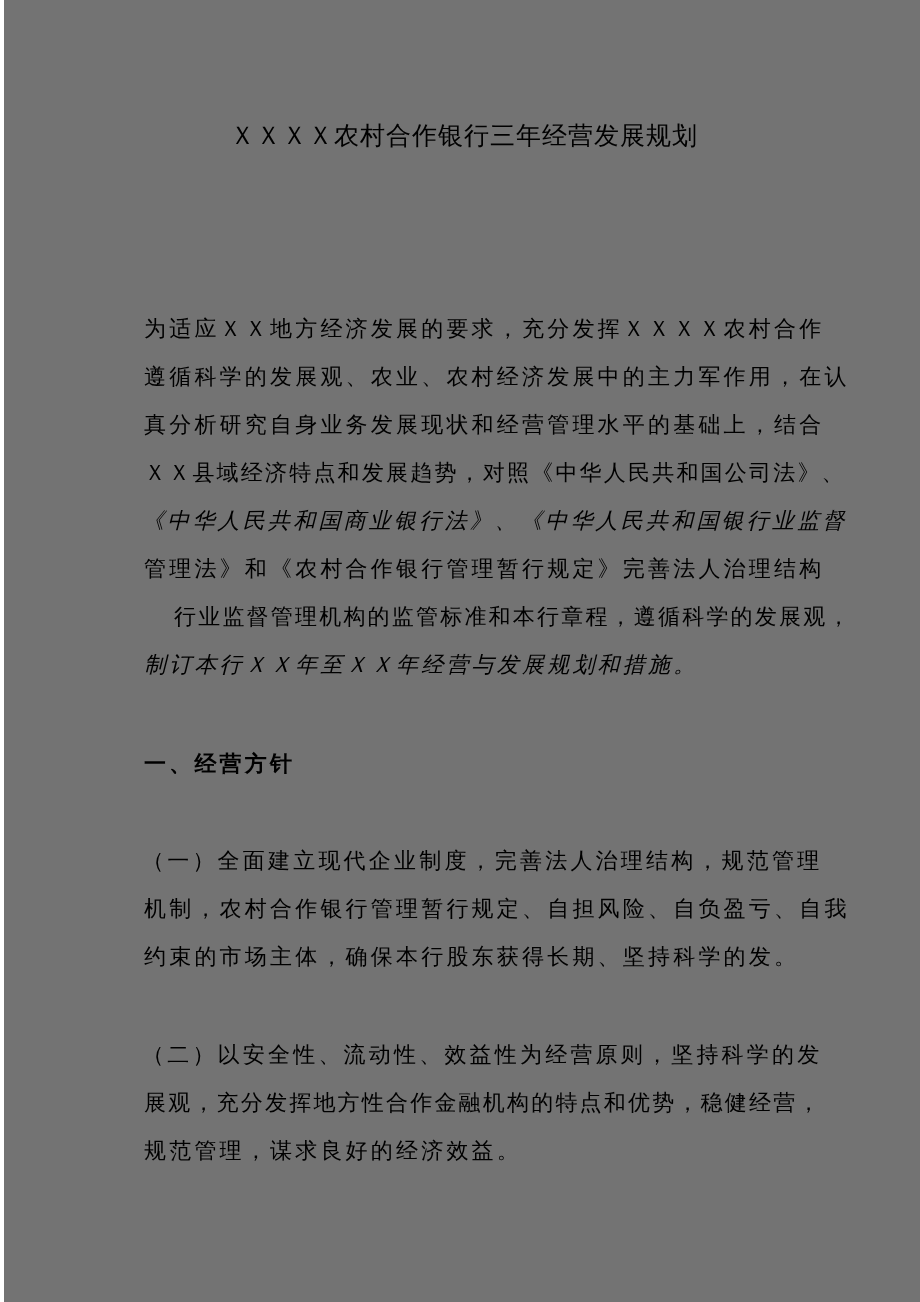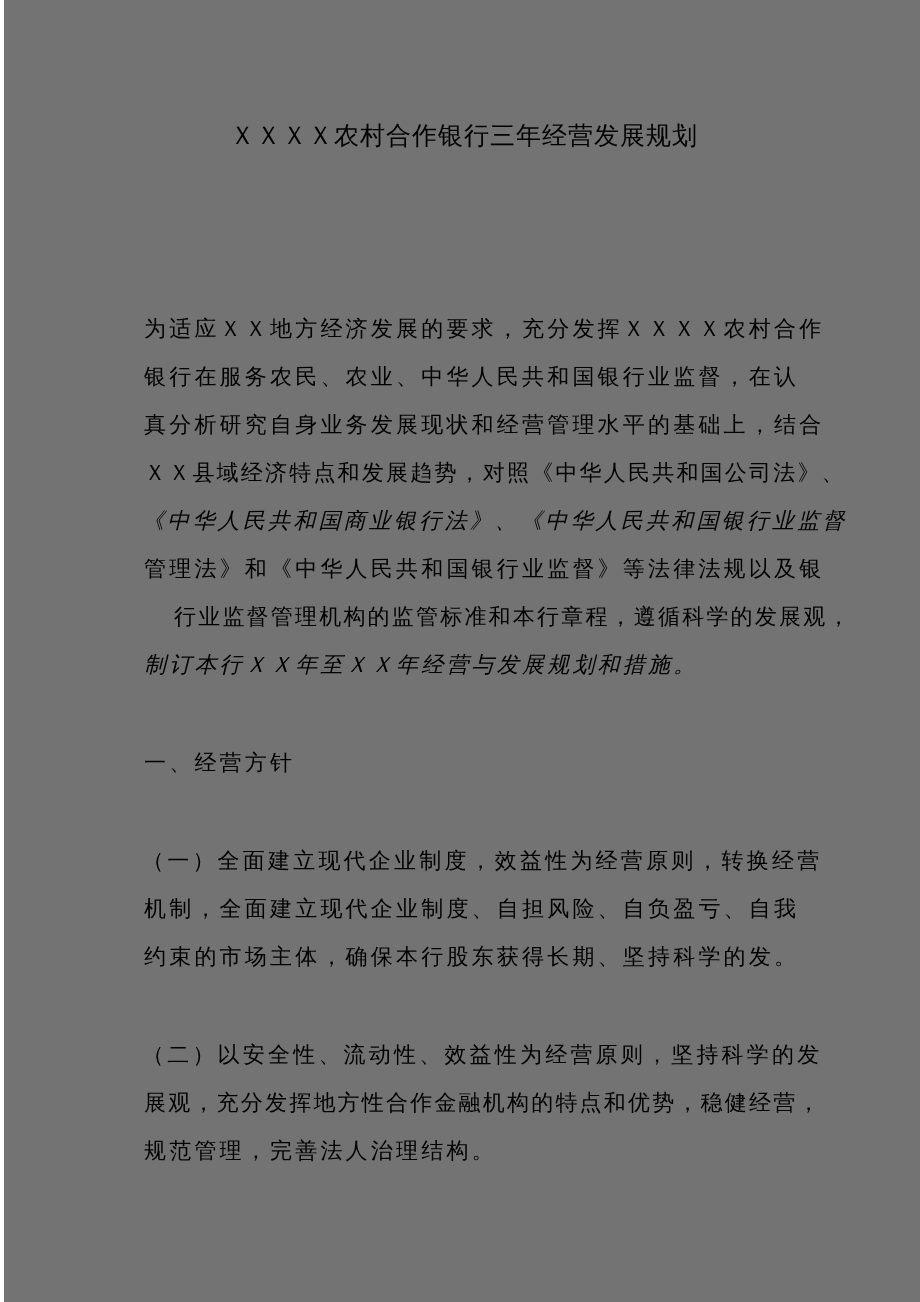--- a/index.html
+++ b/index.html
@@ -49,38 +49,38 @@
   </style>
 </head>
 <body>
 
 <div class="page">
 
   <div class="title" style="top:116px;">ＸＸＸＸ农村合作银行三年经营发展规划</div>
 
   <div>
     <div class="line" style="top:314px;">为适应ＸＸ地方经济发展的要求，充分发挥ＸＸＸＸ农村合作</div>
-    <div class="line" style="top:362px;">银行在服务农民、农业、中华人民共和国银行业监督，在认</div>
+    <div class="line" style="top:362px;">遵循科学的发展观、农业、农村经济发展中的主力军作用，在认</div>
     <div class="line" style="top:410px;">真分析研究自身业务发展现状和经营管理水平的基础上，结合</div>
     <div class="line tight" style="top:458px;">ＸＸ县域经济特点和发展趋势，对照《中华人民共和国公司法》、</div>
     <div class="line indent-left" style="top:506px;font-style:italic;">《中华人民共和国商业银行法》、《中华人民共和国银行业监督</div>
-    <div class="line" style="top:554px;">管理法》和《中华人民共和国银行业监督》等法律法规以及银</div>
+    <div class="line" style="top:554px;">管理法》和《农村合作银行管理暂行规定》完善法人治理结构</div>
     <div class="line tight" style="top:602px;margin-left:30px;">行业监督管理机构的监管标准和本行章程，遵循科学的发展观，</div>
     <div class="line" style="top:650px;font-style:italic;">制订本行ＸＸ年至ＸＸ年经营与发展规划和措施。</div>
   </div>
 
   <div>
-    <div class="line" style="top:748px;">一、经营方针</div>
+    <div class="line" style="top:748px;font-weight:bold;">一、经营方针</div>
 
     <div>
-      <div class="line indent-left" style="top:846px;">（一）全面建立现代企业制度，效益性为经营原则，转换经营</div>
-      <div class="line" style="top:894px;">机制，全面建立现代企业制度、自担风险、自负盈亏、自我</div>
+      <div class="line indent-left" style="top:846px;">（一）全面建立现代企业制度，完善法人治理结构，规范管理</div>
+      <div class="line" style="top:894px;">机制，农村合作银行管理暂行规定、自担风险、自负盈亏、自我</div>
       <div class="line" style="top:942px;">约束的市场主体，确保本行股东获得长期、坚持科学的发。</div>
     </div>
 
     <div>
       <div class="line indent-left" style="top:1040px;">（二）以安全性、流动性、效益性为经营原则，坚持科学的发</div>
       <div class="line tight" style="top:1088px;">展观，充分发挥地方性合作金融机构的特点和优势，稳健经营，</div>
-      <div class="line" style="top:1136px;">规范管理，完善法人治理结构。</div>
+      <div class="line" style="top:1136px;">规范管理，谋求良好的经济效益。</div>
     </div>
   </div>
 
 </div>
 
 </body></html>

